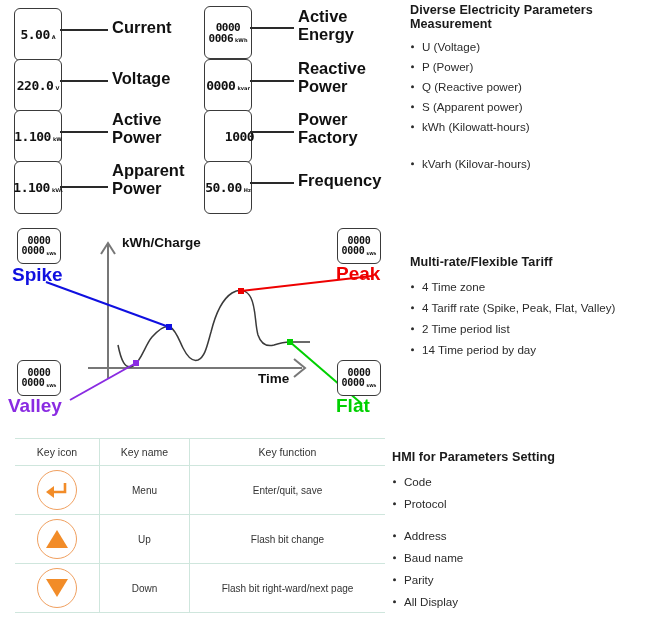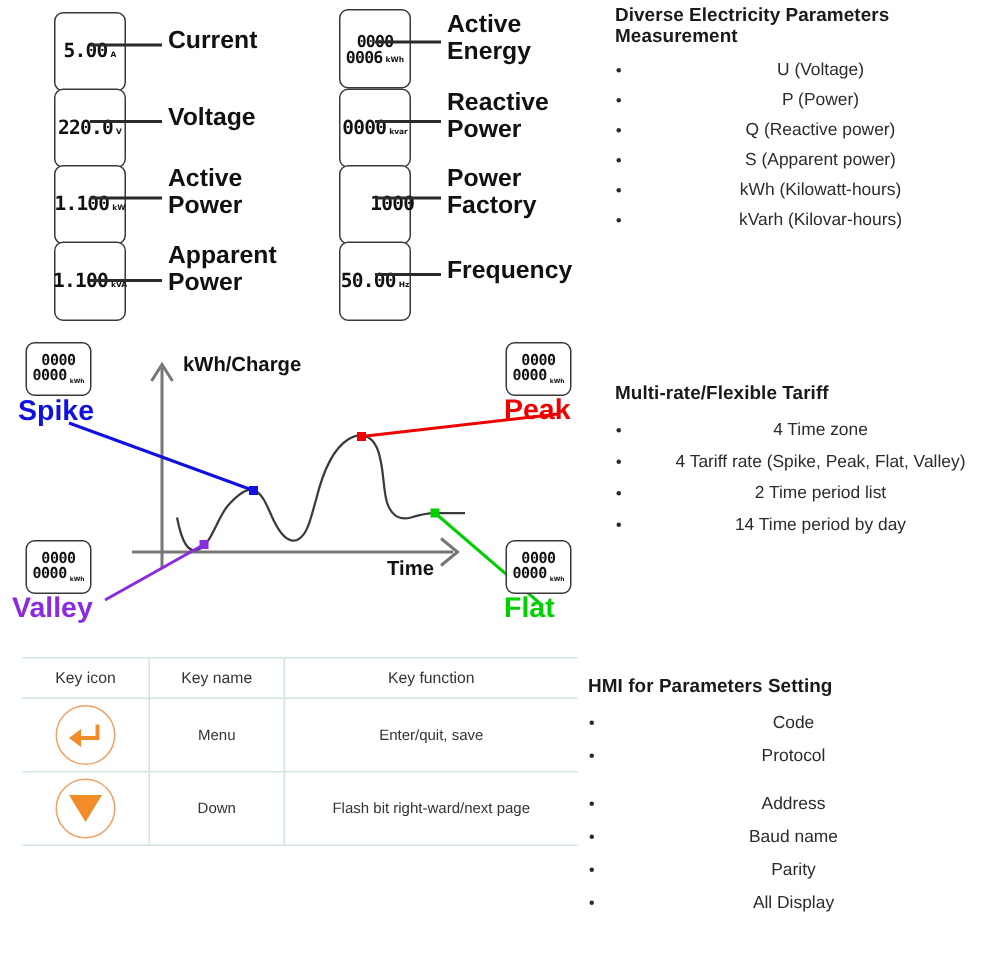--- a/index.html
+++ b/index.html
@@ -10,21 +10,21 @@
   .lcd{position:absolute;box-sizing:border-box;border:1.6px solid #3a3a3a;
        border-radius:6px;background:#fff;display:flex;flex-direction:column;
        align-items:center;justify-content:center;}
   .lcd-row{display:flex;align-items:flex-end;line-height:1;}
   .seg{font-family:"DejaVu Sans Mono",monospace;font-weight:700;color:#111;
        letter-spacing:-0.5px;}
   .unit{font-family:"DejaVu Sans",sans-serif;font-weight:700;color:#111;
         margin-left:2px;}
 
   
-  .meter-big{width:48px;height:53px;margin-left:22px;}
+  .meter-big{width:48px;height:53px;}
   .meter-big .seg{font-size:13px;}
   .meter-big .unit{font-size:5px;margin-bottom:1px;}
   .meter-big.two .seg{font-size:11px;}
   .meter-big.two .lcd-row{margin:0;}
 
   
   .meter-sm{width:44px;height:36px;}
   .meter-sm .seg{font-size:10px;letter-spacing:-0.3px;}
   .meter-sm .unit{font-size:4px;margin-bottom:0px;}
 
@@ -32,21 +32,21 @@
   .lead{position:absolute;height:1.6px;background:#2a2a2a;}
 
   
   .meter-label{position:absolute;font-weight:700;font-size:16.5px;
                color:#111;line-height:1.08;}
 
   
   .panel{position:absolute;width:262px;}
   .panel h3{margin:0;font-size:12.6px;font-weight:700;color:#1a1a1a;
             letter-spacing:0.05px;}
-  .panel ul{margin:0;padding:0;list-style:none;text-align:center;}
+  .panel ul{margin:0;padding:0;list-style:none;}
   .panel li{font-size:11.6px;color:#2b2b2b;padding-left:12px;position:relative;}
   .panel li .dot{position:absolute;left:1px;top:50%;transform:translateY(-50%);
                  width:3.4px;height:3.4px;border-radius:50%;background:#2b2b2b;}
 
   
   #tariff{position:absolute;left:0;top:220px;width:400px;height:200px;}
   #tariff svg{position:absolute;left:0;top:0;}
   .ax-label{position:absolute;font-weight:700;font-size:13.5px;color:#111;}
   .tariff-name{position:absolute;font-weight:700;font-size:19px;line-height:1;}
 
@@ -255,38 +255,47 @@
               <polygon points="9,6 9,18 1,12" fill="#F28C28"></polygon>
             </svg>
           </span>
         </td>
         <td>Menu</td>
         <td>Enter/quit, save</td>
       </tr>
       <tr>
         <td>
           <span class="keybtn">
+            <span class="tri-up"></span>
+          </span>
+        </td>
+        <td>Up</td>
+        <td>Flash bit change</td>
+      </tr>
+      <tr>
+        <td>
+          <span class="keybtn">
             <span class="tri-down"></span>
           </span>
         </td>
         <td>Down</td>
         <td>Flash bit right-ward/next page</td>
       </tr>
     </tbody>
   </table>
 </div>
 
 <div class="panel" style="left:410px;top:3px;">
   <h3>Diverse Electricity Parameters Measurement</h3>
   <ul style="margin-top:9px;">
     <li style="margin-bottom:7px;"><span class="dot"></span><span>U (Voltage)</span></li>
     <li style="margin-bottom:7px;"><span class="dot"></span><span>P (Power)</span></li>
     <li style="margin-bottom:7px;"><span class="dot"></span><span>Q (Reactive power)</span></li>
     <li style="margin-bottom:7px;"><span class="dot"></span><span>S (Apparent power)</span></li>
-    <li style="margin-bottom:7px;"><span class="dot"></span><span>kWh (Kilowatt-hours)</span></li>
+    <li style="margin-bottom:24px;"><span class="dot"></span><span>kWh (Kilowatt-hours)</span></li>
     <li style="margin-bottom:7px;"><span class="dot"></span><span>kVarh (Kilovar-hours)</span></li>
   </ul>
 </div>
 
 <div class="panel" style="left:410px;top:255px;">
   <h3>Multi-rate/Flexible Tariff</h3>
   <ul style="margin-top:11px;">
     <li style="margin-bottom:8px;"><span class="dot"></span><span>4 Time zone</span></li>
     <li style="margin-bottom:8px;"><span class="dot"></span><span>4 Tariff rate (Spike, Peak, Flat, Valley)</span></li>
     <li style="margin-bottom:8px;"><span class="dot"></span><span>2 Time period list</span></li>

